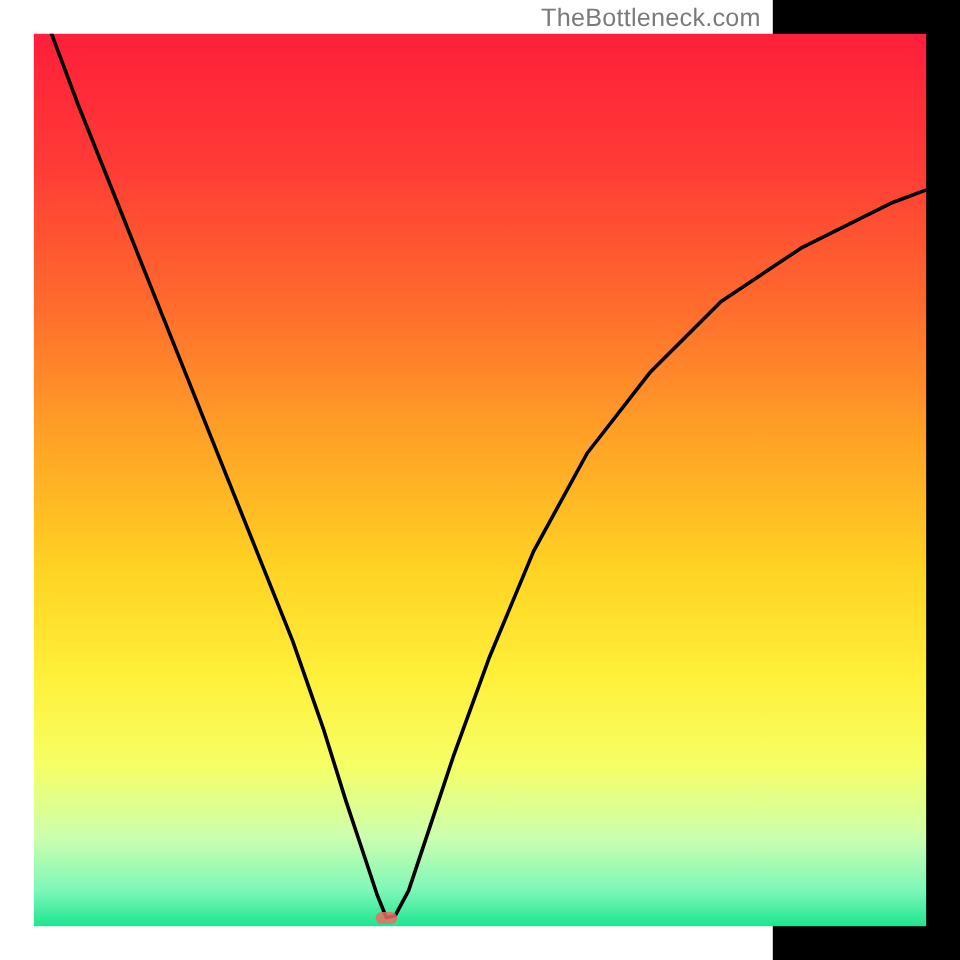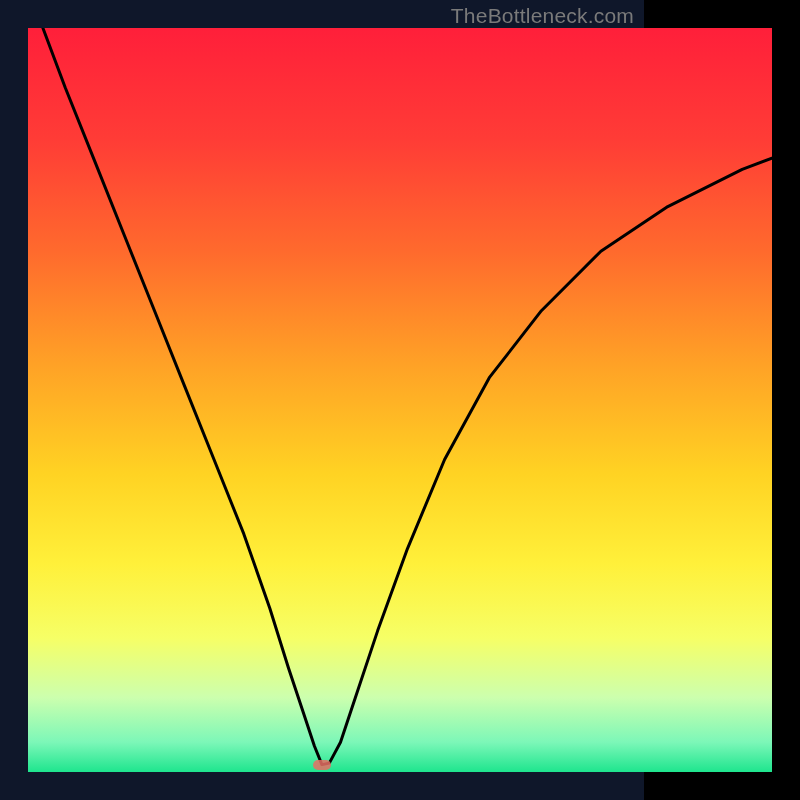--- a/index.html
+++ b/index.html
@@ -8,21 +8,21 @@
     width: 800px;
     height: 800px;
     overflow: hidden;
     background: #000;
     font-family: Arial, Helvetica, sans-serif;
   }
   .frame {
     position: absolute;
     top: 0; left: 0;
     width: 644px; height: 800px;
-    background: #0f172a;
+    background: #ffffff;
   }
   .plot {
     position: absolute;
     top: 28px;
     left: 28px;
     width: 744px;
     height: 744px;
     overflow: hidden;
   }
   

